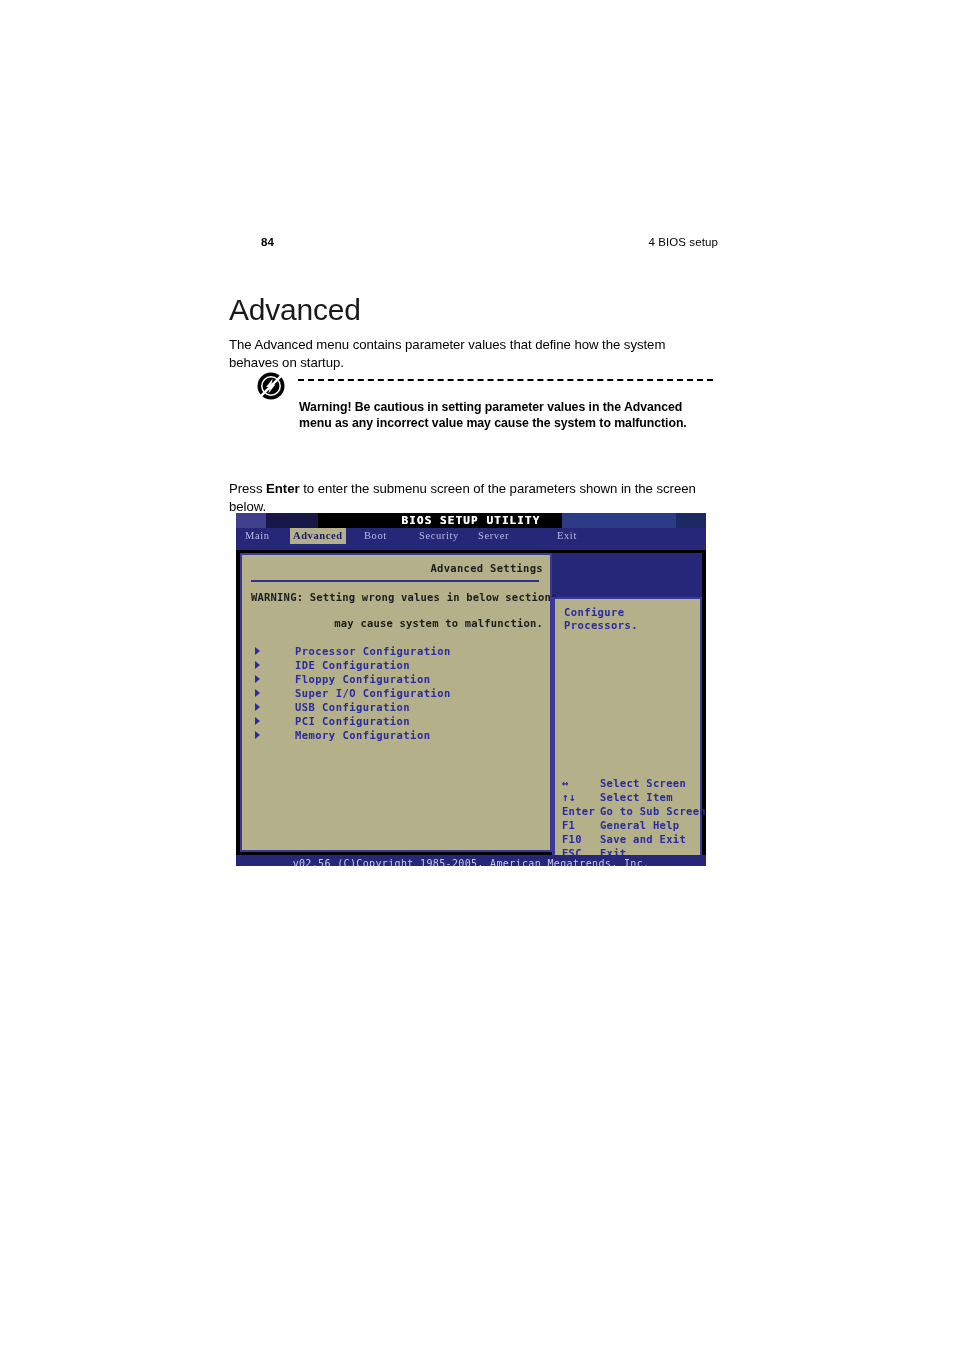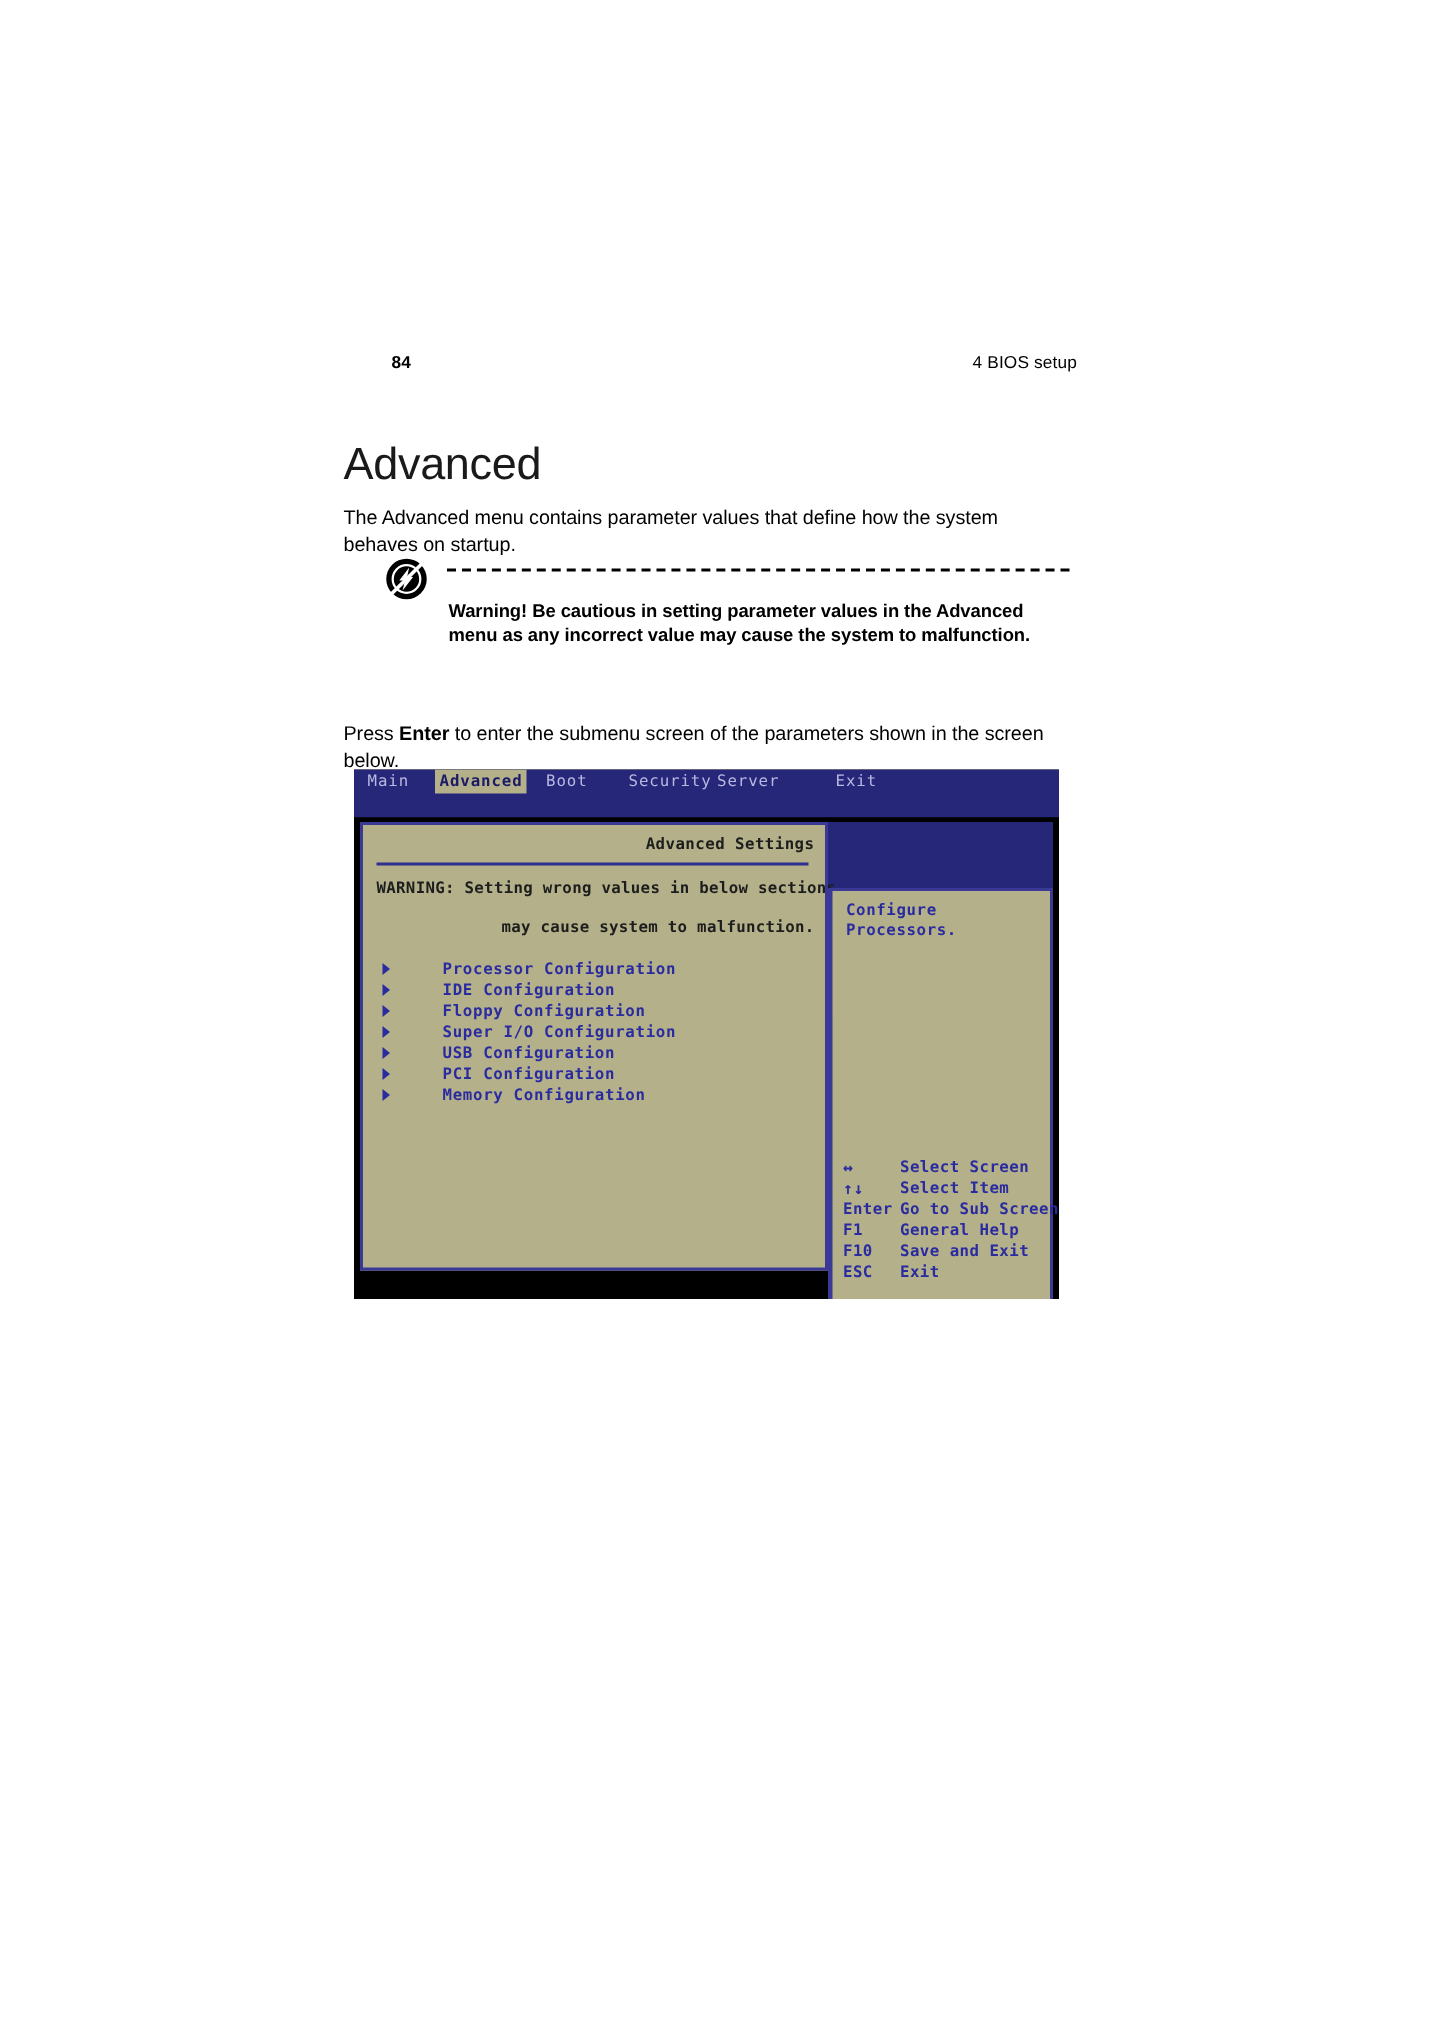--- a/index.html
+++ b/index.html
@@ -142,23 +142,24 @@
     color: #ffffff;
     font-size: 11px;
     letter-spacing: 1.1px;
     font-weight: bold;
     text-shadow: 0 0 0 #fff;
   }
 
   
   .bios-menubar {
     position: relative;
-    height: 32px;
+    height: 22px;
     background: #27277a;
     width: 100%;
+    font-family: Liberation Serif, serif;
   }
   .menu-item {
     position: absolute;
     top: 0;
     height: 16px;
     line-height: 16px;
     font-size: 10.5px;
     color: #b9b9e2;
     letter-spacing: 0.6px;
     padding: 0 3px;
@@ -322,20 +323,28 @@
     </svg>
   </span>
   <span class="warn-rule"></span>
   <div class="warn-text">Warning! Be cautious in setting parameter values in the Advanced menu as any incorrect value may cause the system to malfunction.</div>
 </div>
 
 <p class="press-para"><span>Press </span><b>Enter</b><span> to enter the submenu screen of the parameters shown in the screen below.</span></p>
 
 <div class="bios-shot">
 
+  <div class="bios-topbar">
+    <span class="tb-seg a"></span>
+    <span class="tb-seg b"></span>
+    <span class="tb-seg c"></span>
+    <span class="tb-seg d"></span>
+    <span class="tb-seg e"></span>
+    <div class="bios-title">BIOS SETUP UTILITY</div>
+  </div>
 
   <div class="bios-menubar">
     <span class="menu-item" style="left:6px;">Main</span>
     <span class="menu-item active" style="left:54px;">Advanced</span>
     <span class="menu-item" style="left:125px;">Boot</span>
     <span class="menu-item" style="left:180px;">Security</span>
     <span class="menu-item" style="left:239px;">Server</span>
     <span class="menu-item" style="left:318px;">Exit</span>
   </div>
 
@@ -407,13 +416,14 @@
           <div class="key-row">
             <span class="key-k">ESC</span>
             <span class="key-d">Exit</span>
           </div>
         </div>
       </div>
 
     </div>
   </div>
 
+  <div class="bios-footer">v02.56 (C)Copyright 1985-2005, American Megatrends, Inc.</div>
 </div>
 
 </body></html>

